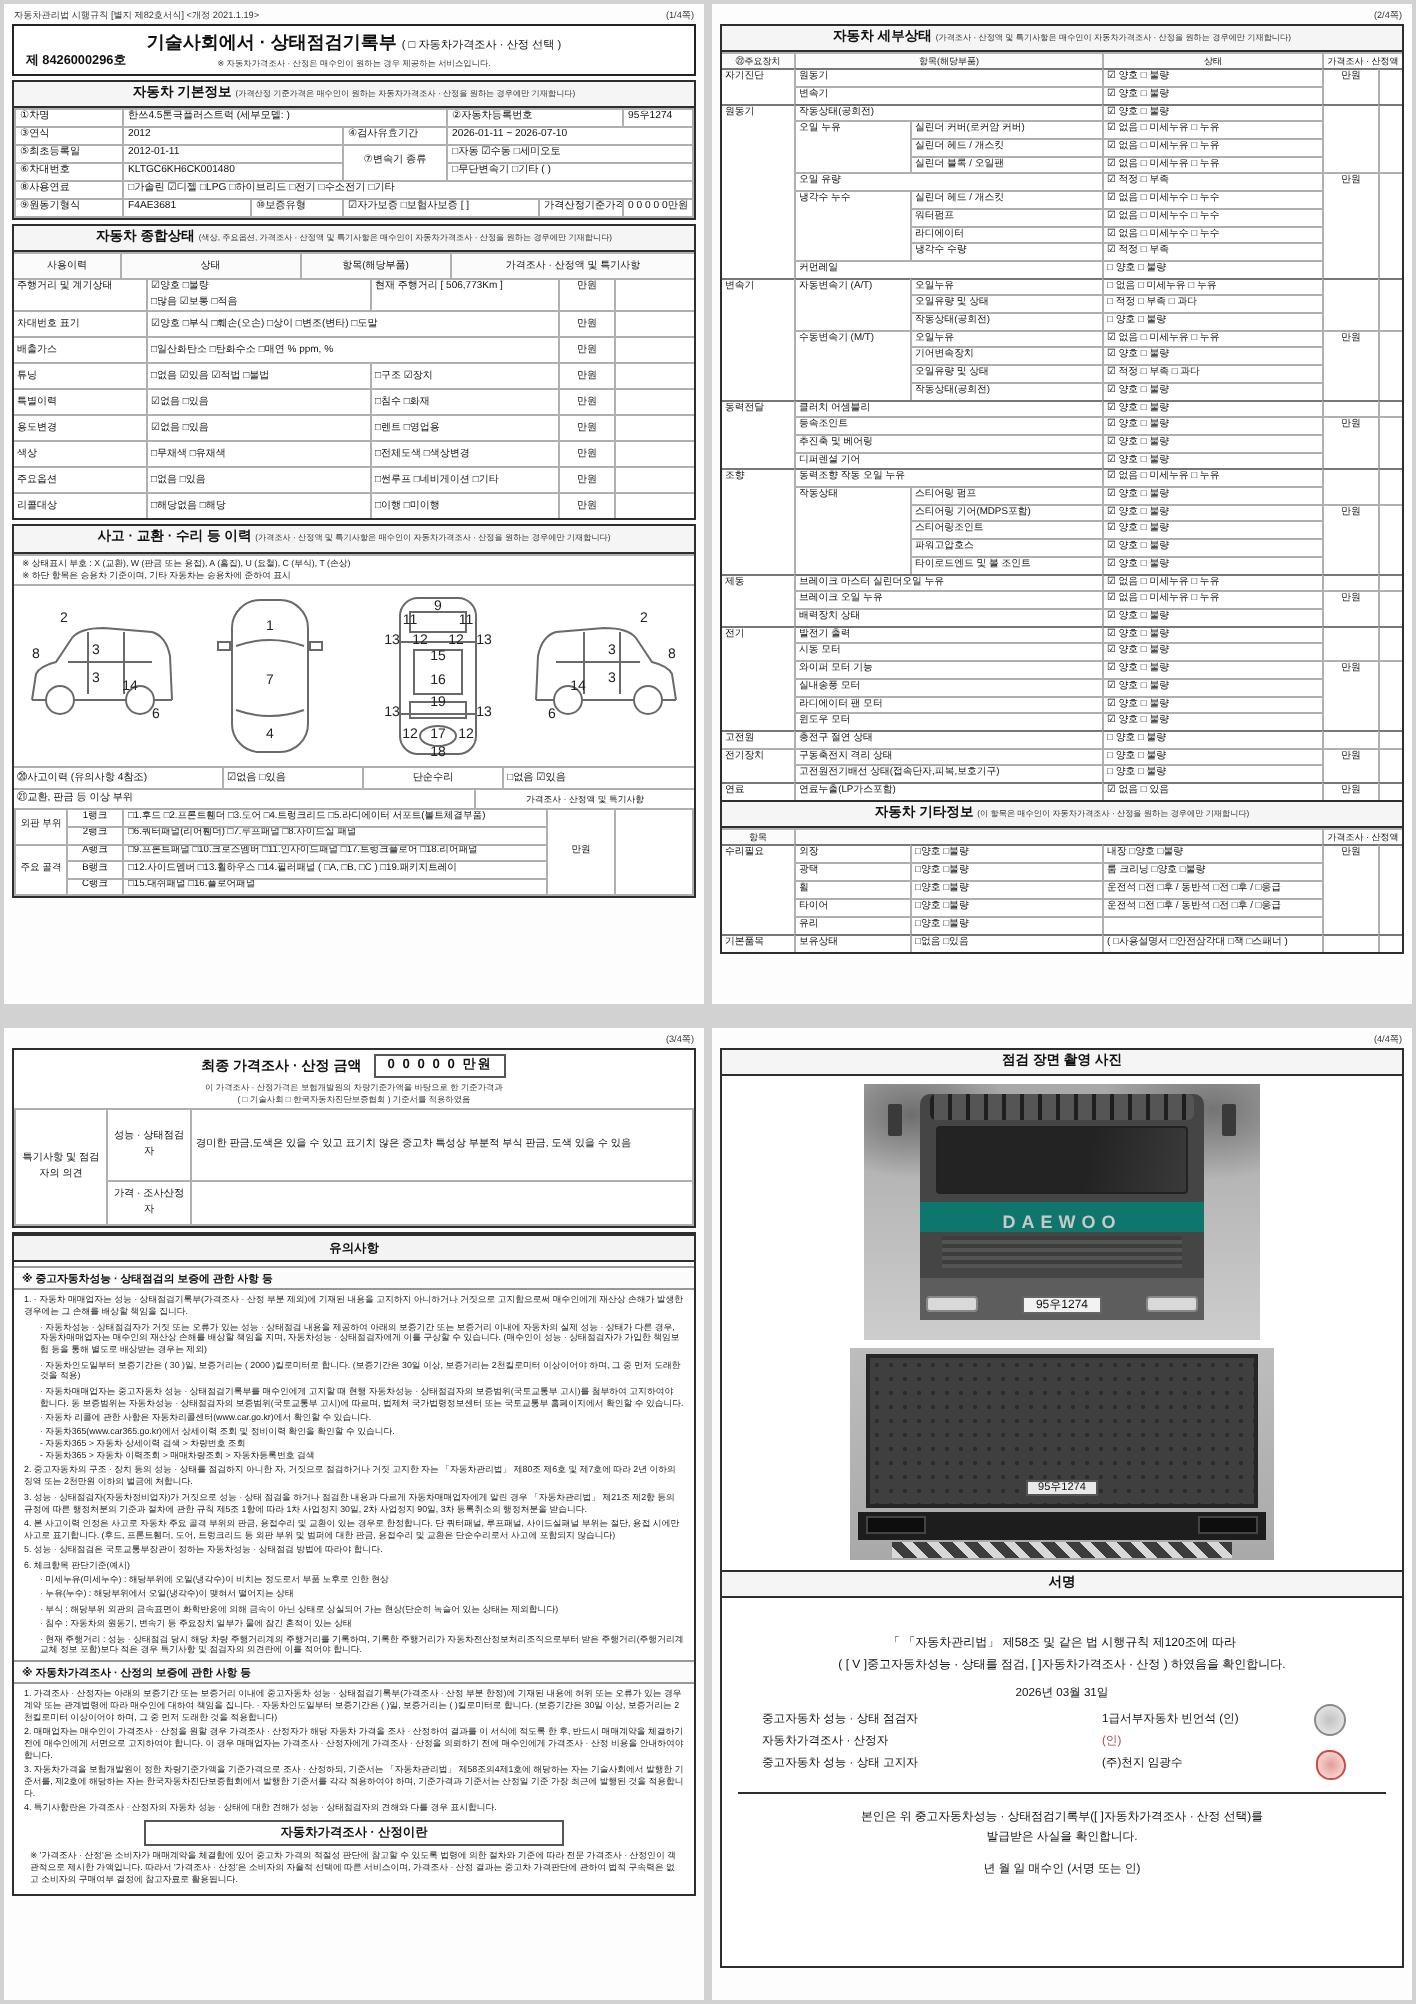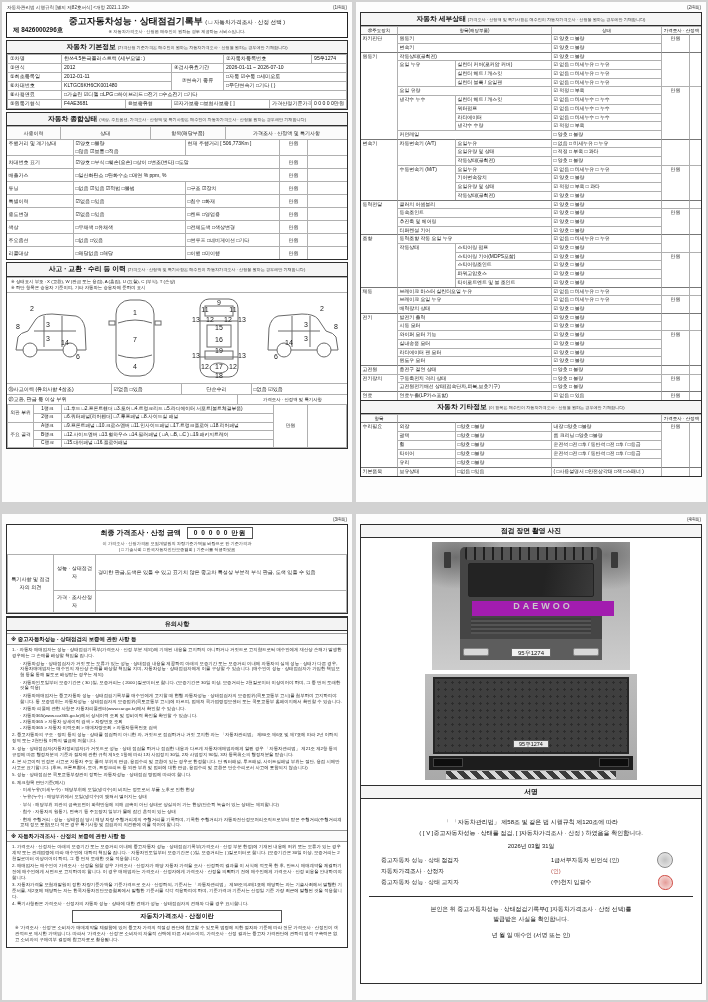--- a/index.html
+++ b/index.html
@@ -56,21 +56,21 @@
 
 .photoarea{display:flex;flex-direction:column;align-items:center;padding:4px 0 5px 0}
 .photo{position:relative;overflow:hidden}
 .photo.front{width:198px;height:128px;background:
  radial-gradient(ellipse 70px 45px at 12% 12%,#6e6e6e,transparent 70%),
  radial-gradient(ellipse 80px 50px at 88% 10%,#747474,transparent 70%),
  linear-gradient(#a8a8a8,#cdcdcd)}
 .cab{position:absolute;left:14%;top:4%;width:72%;height:88%;background:#454545;border-radius:5px 5px 2px 2px}
 .rack{position:absolute;left:4%;top:0;width:92%;height:11%;background:repeating-linear-gradient(90deg,#1f1f1f 0 2px,#555 2px 9px);border-radius:3px}
 .windshield{position:absolute;left:6%;top:14%;width:88%;height:30%;background:linear-gradient(100deg,#232323 60%,#3a3a3a);border:1px solid #222;border-radius:2px}
-.brandband{position:absolute;left:12px;top:48%;width:100%;height:13%;background:#a21caf;display:flex;align-items:flex-start;justify-content:center}
+.brandband{position:absolute;left:0;top:48%;width:100%;height:13%;background:#0f766e;display:flex;align-items:flex-end;justify-content:center}
 .brandband span{color:#c9c9c9;font-weight:bold;font-size:9px;letter-spacing:3px}
 .grill{position:absolute;left:8%;top:63%;width:84%;height:14%;background:repeating-linear-gradient(#3d3d3d 0 2px,#545454 2px 4px)}
 .fbumper{position:absolute;left:0;bottom:0;width:100%;height:19%;background:#5d5d5d}
 .hl{position:absolute;bottom:4px;width:26px;height:8px;background:#d9d9d9;border-radius:2px;border:1px solid #888}
 .hl.l{left:3px}.hl.r{right:3px}
 .plate{position:absolute;left:50%;transform:translateX(-50%);bottom:3px;width:40px;height:9px;background:#f2f2f2;border:1px solid #666;font-size:6px;line-height:8px;text-align:center;color:#111}
 .mirror{position:absolute;top:8%;width:7px;height:16px;background:#3a3a3a;border-radius:1px}
 .mirror.ml{left:6%}.mirror.mr{right:6%}
 .photo.rear{width:212px;height:106px;background:linear-gradient(#bdbdbd,#a9a9a9);margin-top:4px}
 .boxbody{position:absolute;left:4%;top:3%;width:92%;height:72%;background:#3f3f3f;border:2px solid #262626;background-image:radial-gradient(#2c2c2c 1px,transparent 1.2px);background-size:7px 7px}
@@ -104,21 +104,21 @@
 </style>
 </head>
 <body>
 
 <div class="page" id="pg1">
   <div class="hdrline">
     <span>자동차관리법 시행규칙 [별지 제82호서식] &lt;개정 2021.1.19&gt;</span>
     <span>(1/4쪽)</span>
   </div>
   <div class="titlebox">
-    <div class="mtitle"><span>중고자동차성능 · 상태점검기록부</span>
+    <div class="mtitle"><span>기술사회에서 · 상태점검기록부</span>
       <span class="opt">( □ 자동차가격조사 · 산정 선택 )</span></div>
     <div class="mnote">※ 자동차가격조사 · 산정은 매수인이 원하는 경우 제공하는 서비스입니다.</div>
     <div class="docno">제 8426000296호</div>
   </div>
 
   <div class="box">
     <div class="secbar"><span>자동차 기본정보</span>
       <span class="note">(가격산정 기준가격은 매수인이 원하는 자동차가격조사 · 산정을 원하는 경우에만 기재합니다)</span></div>
     <table class="basic">
       <colgroup>

